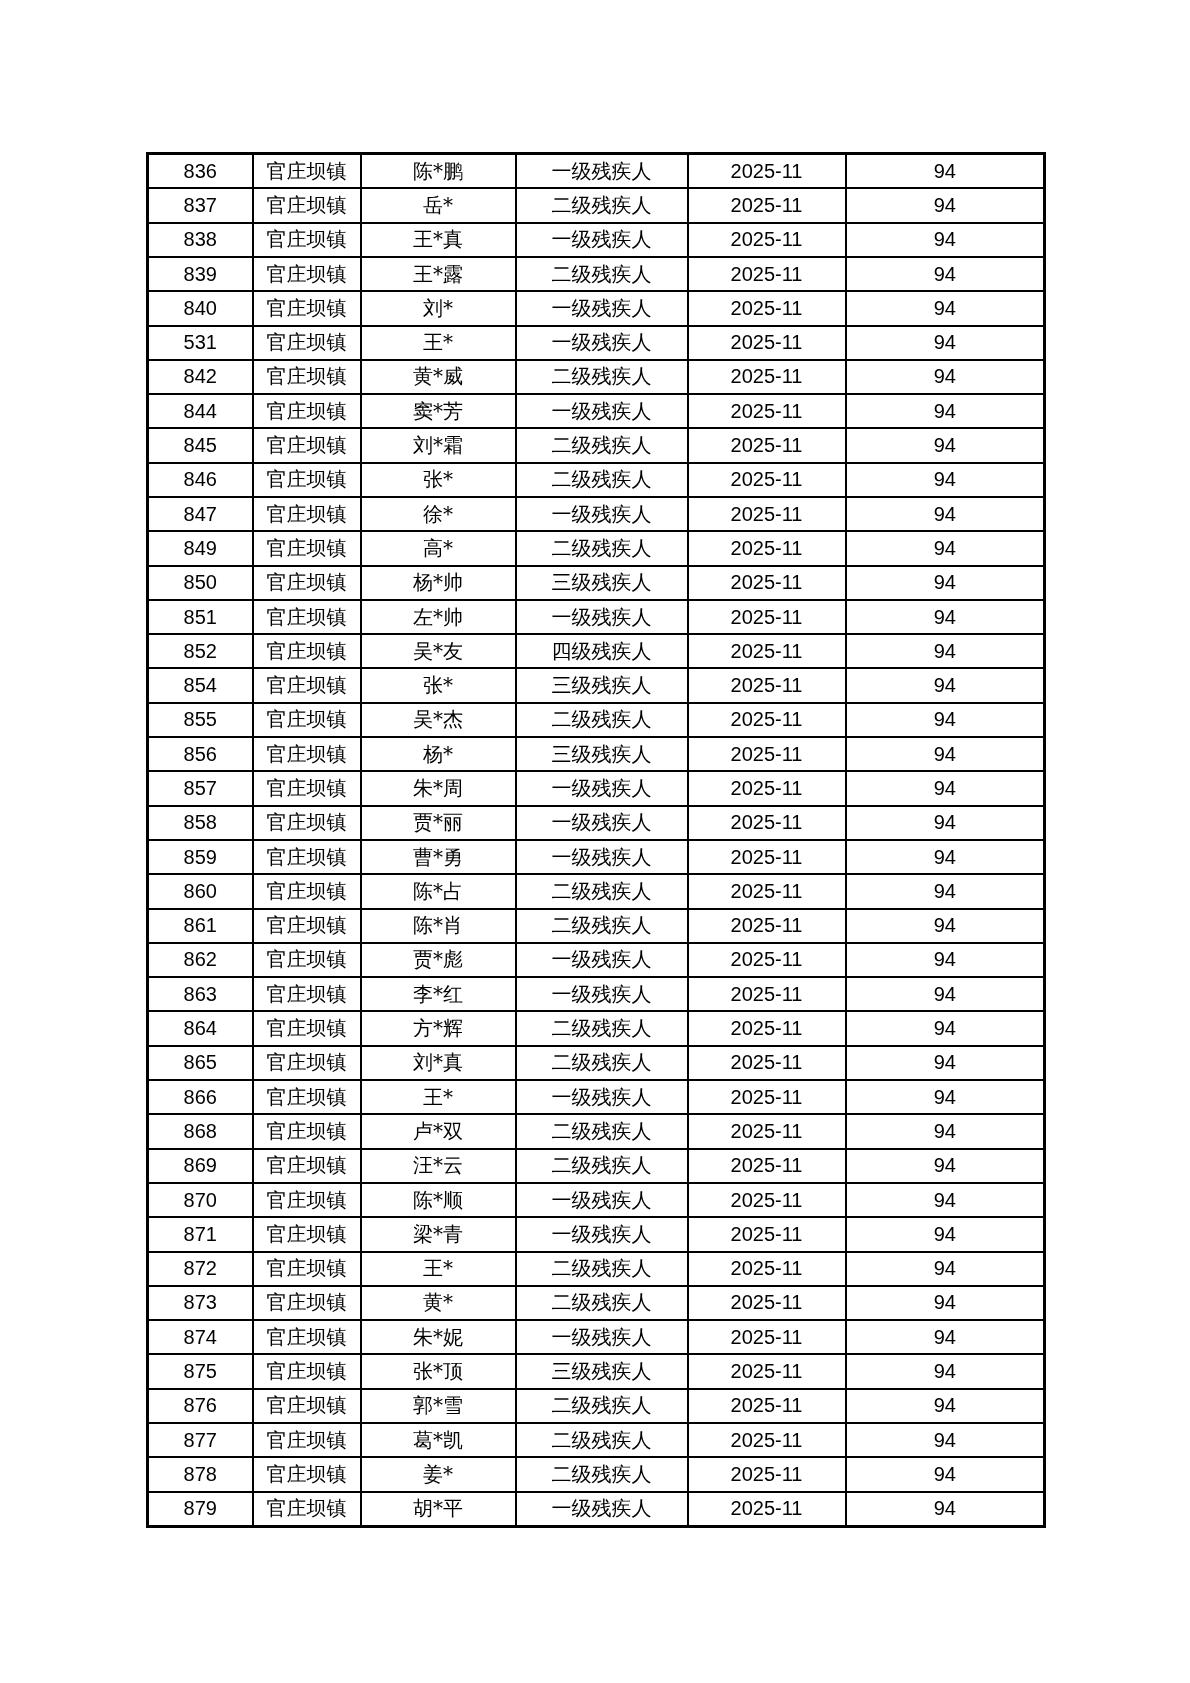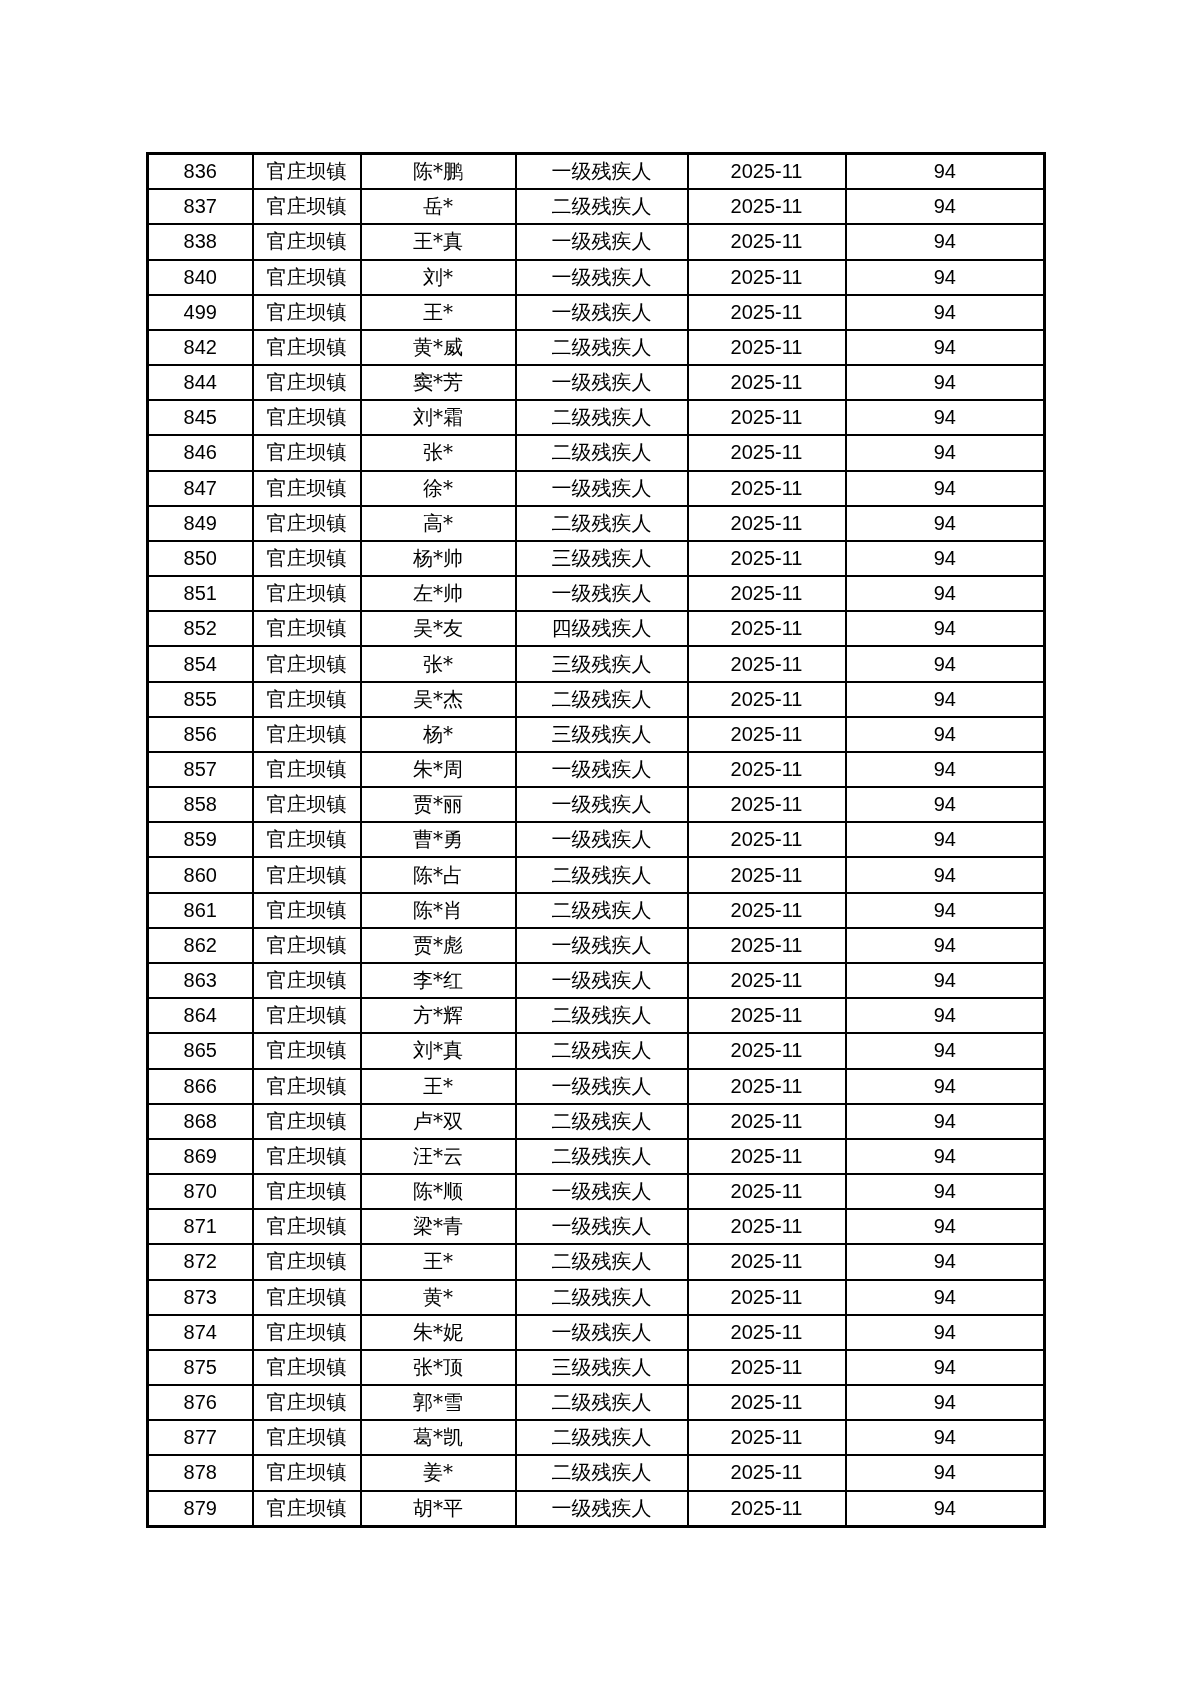--- a/index.html
+++ b/index.html
@@ -82,29 +82,37 @@
         </tr>
         <tr>
           <td class="num">838</td>
           <td class="cjk">官庄坝镇</td>
           <td class="cjk">王*真</td>
           <td class="cjk">一级残疾人</td>
           <td class="num">2025-11</td>
           <td class="num">94</td>
         </tr>
         <tr>
+          <td class="num">839</td>
+          <td class="cjk">官庄坝镇</td>
+          <td class="cjk">王*露</td>
+          <td class="cjk">二级残疾人</td>
+          <td class="num">2025-11</td>
+          <td class="num">94</td>
+        </tr>
+        <tr>
           <td class="num">840</td>
           <td class="cjk">官庄坝镇</td>
           <td class="cjk">刘*</td>
           <td class="cjk">一级残疾人</td>
           <td class="num">2025-11</td>
           <td class="num">94</td>
         </tr>
         <tr>
-          <td class="num">499</td>
+          <td class="num">531</td>
           <td class="cjk">官庄坝镇</td>
           <td class="cjk">王*</td>
           <td class="cjk">一级残疾人</td>
           <td class="num">2025-11</td>
           <td class="num">94</td>
         </tr>
         <tr>
           <td class="num">842</td>
           <td class="cjk">官庄坝镇</td>
           <td class="cjk">黄*威</td>

